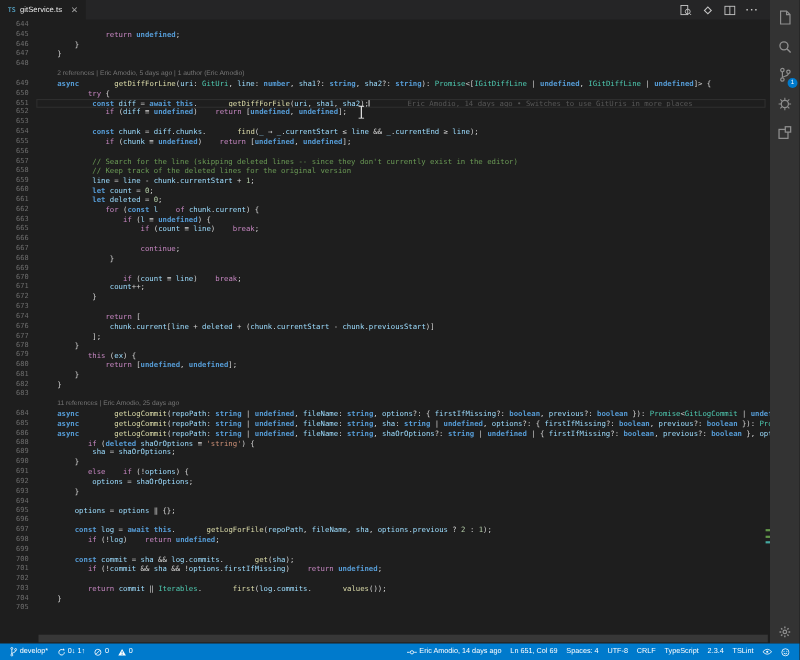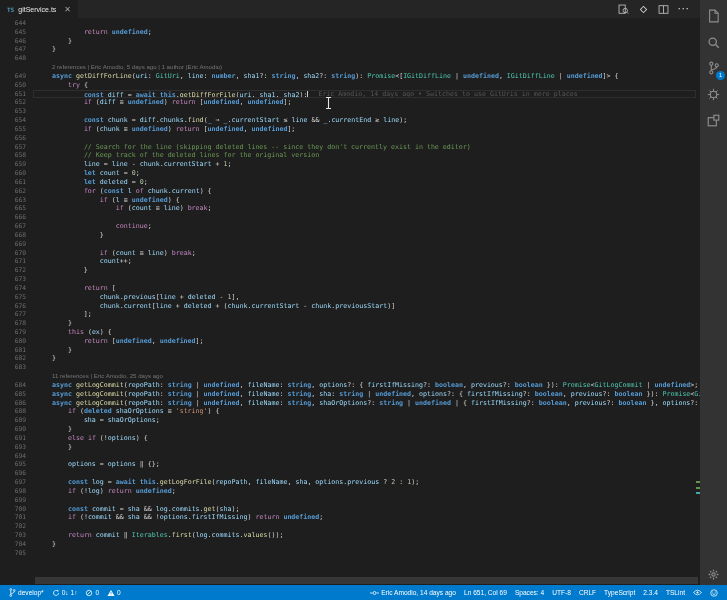--- a/index.html
+++ b/index.html
@@ -17,25 +17,25 @@
   .ea-more { color:#c5c5c5; font-size:9px; font-weight:bold; letter-spacing:1px; }
 
   
   .editor { position:absolute; top:18px; left:0; width:700px; height:567px; overflow:hidden; background:#1e1e1e; }
   .lines { padding-top:1px; }
   .row { height:8.83px; line-height:8.83px; white-space:pre; display:flex; position:relative;
          font-family:"DejaVu Sans Mono", monospace; font-size:6.64px; }
   .num { width:26px; text-align:right; color:#6e6e6e; flex:none; margin-right:10px; font-size:6.3px; }
   .code { flex:1; overflow:hidden; color:#d4d4d4; }
   .codelens { padding-left:52px; color:#767676; font-family:"Liberation Sans", sans-serif; font-size:6.1px; }
-  .tk-k { color:#569cd6;font-weight:bold; } .tk-c { color:#c586c0; } .tk-f { color:#dcdcaa; }
+  .tk-k { color:#569cd6;font-weight:bold; } .tk-c { color:#c586c0;margin-left:12px; } .tk-f { color:#dcdcaa;margin-left:28px; }
   .tk-t { color:#4ec9b0; } .tk-v { color:#9cdcfe; } .tk-s { color:#ce9178; }
   .tk-n { color:#b5cea8; } .tk-m { color:#6a9955; }
   .caret { display:inline-block; width:1px; height:7.5px; background:#cfcfcf; vertical-align:-1px; }
-  .blame { color:#575757; margin-left:10px; }
+  .blame { color:#575757; margin-left:34px; }
   .curline-border { position:absolute; left:33px; right:4px; top:0; bottom:0; border:1px solid #2e2e2e; pointer-events:none; }
   .hscroll { position:absolute; left:35px; right:2px; bottom:1px; height:7px; background:rgba(121,121,121,0.28); }
   .ruler-mark { position:absolute; width:4px; height:2px; }
 
   
   .activitybar { position:absolute; right:0; top:0; width:27px; height:585px; background:#333333; display:flex; flex-direction:column; align-items:center; padding-top:3px; }
   .ab-icon { width:27px; height:26px; display:flex; align-items:center; justify-content:center; position:relative; cursor:pointer; }
   .ab-badge { position:absolute; right:2px; bottom:1px; min-width:9px; height:9px; border-radius:5px; background:#007acc; color:#fff; font-size:5.5px; line-height:9px; text-align:center; padding:0 1px; }
   .ab-gear { position:absolute; bottom:4px; left:0; width:27px; display:flex; justify-content:center; cursor:pointer; }
 
@@ -106,37 +106,37 @@
       <div class="row"><span class="num">665</span><span class="code"><span>                    </span><span class="tk-c">if</span><span> (</span><span class="tk-v">count</span><span> ≡ </span><span class="tk-v">line</span><span>) </span><span class="tk-c">break</span><span>;</span></span></div>
       <div class="row"><span class="num">666</span><span class="code"></span></div>
       <div class="row"><span class="num">667</span><span class="code"><span>                    </span><span class="tk-c">continue</span><span>;</span></span></div>
       <div class="row"><span class="num">668</span><span class="code"><span>                }</span></span></div>
       <div class="row"><span class="num">669</span><span class="code"></span></div>
       <div class="row"><span class="num">670</span><span class="code"><span>                </span><span class="tk-c">if</span><span> (</span><span class="tk-v">count</span><span> ≡ </span><span class="tk-v">line</span><span>) </span><span class="tk-c">break</span><span>;</span></span></div>
       <div class="row"><span class="num">671</span><span class="code"><span>                </span><span class="tk-v">count</span><span>++;</span></span></div>
       <div class="row"><span class="num">672</span><span class="code"><span>            }</span></span></div>
       <div class="row"><span class="num">673</span><span class="code"></span></div>
       <div class="row"><span class="num">674</span><span class="code"><span>            </span><span class="tk-c">return</span><span> [</span></span></div>
-      <div class="row"><span class="num">675</span><span class="code"><span>                </span><span class="tk-v">chunk</span><span>.</span><span class="tk-v">previous</span><span>[</span><span class="tk-v">line</span><span> + </span><span class="tk-v">deleted</span><span> - </span><span class="tk-n">1</span><span>],</span></span></div>
       <div class="row"><span class="num">676</span><span class="code"><span>                </span><span class="tk-v">chunk</span><span>.</span><span class="tk-v">current</span><span>[</span><span class="tk-v">line</span><span> + </span><span class="tk-v">deleted</span><span> + (</span><span class="tk-v">chunk</span><span>.</span><span class="tk-v">currentStart</span><span> - </span><span class="tk-v">chunk</span><span>.</span><span class="tk-v">previousStart</span><span>)]</span></span></div>
       <div class="row"><span class="num">677</span><span class="code"><span>            ];</span></span></div>
       <div class="row"><span class="num">678</span><span class="code"><span>        }</span></span></div>
       <div class="row"><span class="num">679</span><span class="code"><span>        </span><span class="tk-c">this</span><span> (</span><span class="tk-v">ex</span><span>) {</span></span></div>
       <div class="row"><span class="num">680</span><span class="code"><span>            </span><span class="tk-c">return</span><span> [</span><span class="tk-k">undefined</span><span>, </span><span class="tk-k">undefined</span><span>];</span></span></div>
       <div class="row"><span class="num">681</span><span class="code"><span>        }</span></span></div>
       <div class="row"><span class="num">682</span><span class="code"><span>    }</span></span></div>
       <div class="row"><span class="num">683</span><span class="code"></span></div>
       <div class="row codelens">11 references | Eric Amodio, 25 days ago</div>
       <div class="row"><span class="num">684</span><span class="code"><span>    </span><span class="tk-k">async</span><span> </span><span class="tk-f">getLogCommit</span><span>(</span><span class="tk-v">repoPath</span><span>: </span><span class="tk-k">string</span><span> | </span><span class="tk-k">undefined</span><span>, </span><span class="tk-v">fileName</span><span>: </span><span class="tk-k">string</span><span>, </span><span class="tk-v">options</span><span>?: { </span><span class="tk-v">firstIfMissing</span><span>?: </span><span class="tk-k">boolean</span><span>, </span><span class="tk-v">previous</span><span>?: </span><span class="tk-k">boolean</span><span> }): </span><span class="tk-t">Promise</span><span>&lt;</span><span class="tk-t">GitLogCommit</span><span> | </span><span class="tk-k">undefined</span><span>&gt;;</span></span></div>
       <div class="row"><span class="num">685</span><span class="code"><span>    </span><span class="tk-k">async</span><span> </span><span class="tk-f">getLogCommit</span><span>(</span><span class="tk-v">repoPath</span><span>: </span><span class="tk-k">string</span><span> | </span><span class="tk-k">undefined</span><span>, </span><span class="tk-v">fileName</span><span>: </span><span class="tk-k">string</span><span>, </span><span class="tk-v">sha</span><span>: </span><span class="tk-k">string</span><span> | </span><span class="tk-k">undefined</span><span>, </span><span class="tk-v">options</span><span>?: { </span><span class="tk-v">firstIfMissing</span><span>?: </span><span class="tk-k">boolean</span><span>, </span><span class="tk-v">previous</span><span>?: </span><span class="tk-k">boolean</span><span> }): </span><span class="tk-t">Promise</span><span>&lt;</span><span class="tk-t">GitLogCommit</span></span></div>
       <div class="row"><span class="num">686</span><span class="code"><span>    </span><span class="tk-k">async</span><span> </span><span class="tk-f">getLogCommit</span><span>(</span><span class="tk-v">repoPath</span><span>: </span><span class="tk-k">string</span><span> | </span><span class="tk-k">undefined</span><span>, </span><span class="tk-v">fileName</span><span>: </span><span class="tk-k">string</span><span>, </span><span class="tk-v">shaOrOptions</span><span>?: </span><span class="tk-k">string</span><span> | </span><span class="tk-k">undefined</span><span> | { </span><span class="tk-v">firstIfMissing</span><span>?: </span><span class="tk-k">boolean</span><span>, </span><span class="tk-v">previous</span><span>?: </span><span class="tk-k">boolean</span><span> }, </span><span class="tk-v">options</span><span>?: { </span></span></div>
       <div class="row"><span class="num">688</span><span class="code"><span>        </span><span class="tk-c">if</span><span> (</span><span class="tk-k">deleted</span><span> </span><span class="tk-v">shaOrOptions</span><span> ≡ </span><span class="tk-s">'string'</span><span>) {</span></span></div>
       <div class="row"><span class="num">689</span><span class="code"><span>            </span><span class="tk-v">sha</span><span> = </span><span class="tk-v">shaOrOptions</span><span>;</span></span></div>
       <div class="row"><span class="num">690</span><span class="code"><span>        }</span></span></div>
       <div class="row"><span class="num">691</span><span class="code"><span>        </span><span class="tk-c">else</span><span> </span><span class="tk-c">if</span><span> (!</span><span class="tk-v">options</span><span>) {</span></span></div>
+      <div class="row"><span class="num">692</span><span class="code"><span>            </span><span class="tk-v">options</span><span> = </span><span class="tk-v">shaOrOptions</span><span>;</span></span></div>
       <div class="row"><span class="num">693</span><span class="code"><span>        }</span></span></div>
       <div class="row"><span class="num">694</span><span class="code"></span></div>
       <div class="row"><span class="num">695</span><span class="code"><span>        </span><span class="tk-v">options</span><span> = </span><span class="tk-v">options</span><span> ‖ {};</span></span></div>
       <div class="row"><span class="num">696</span><span class="code"></span></div>
       <div class="row"><span class="num">697</span><span class="code"><span>        </span><span class="tk-k">const</span><span> </span><span class="tk-v">log</span><span> = </span><span class="tk-k">await</span><span> </span><span class="tk-k">this</span><span>.</span><span class="tk-f">getLogForFile</span><span>(</span><span class="tk-v">repoPath</span><span>, </span><span class="tk-v">fileName</span><span>, </span><span class="tk-v">sha</span><span>, </span><span class="tk-v">options</span><span>.</span><span class="tk-v">previous</span><span> ? </span><span class="tk-n">2</span><span> : </span><span class="tk-n">1</span><span>);</span></span></div>
       <div class="row"><span class="num">698</span><span class="code"><span>        </span><span class="tk-c">if</span><span> (!</span><span class="tk-v">log</span><span>) </span><span class="tk-c">return</span><span> </span><span class="tk-k">undefined</span><span>;</span></span></div>
       <div class="row"><span class="num">699</span><span class="code"></span></div>
       <div class="row"><span class="num">700</span><span class="code"><span>        </span><span class="tk-k">const</span><span> </span><span class="tk-v">commit</span><span> = </span><span class="tk-v">sha</span><span> &amp;&amp; </span><span class="tk-v">log</span><span>.</span><span class="tk-v">commits</span><span>.</span><span class="tk-f">get</span><span>(</span><span class="tk-v">sha</span><span>);</span></span></div>
       <div class="row"><span class="num">701</span><span class="code"><span>        </span><span class="tk-c">if</span><span> (!</span><span class="tk-v">commit</span><span> &amp;&amp; </span><span class="tk-v">sha</span><span> &amp;&amp; !</span><span class="tk-v">options</span><span>.</span><span class="tk-v">firstIfMissing</span><span>) </span><span class="tk-c">return</span><span> </span><span class="tk-k">undefined</span><span>;</span></span></div>
       <div class="row"><span class="num">702</span><span class="code"></span></div>

